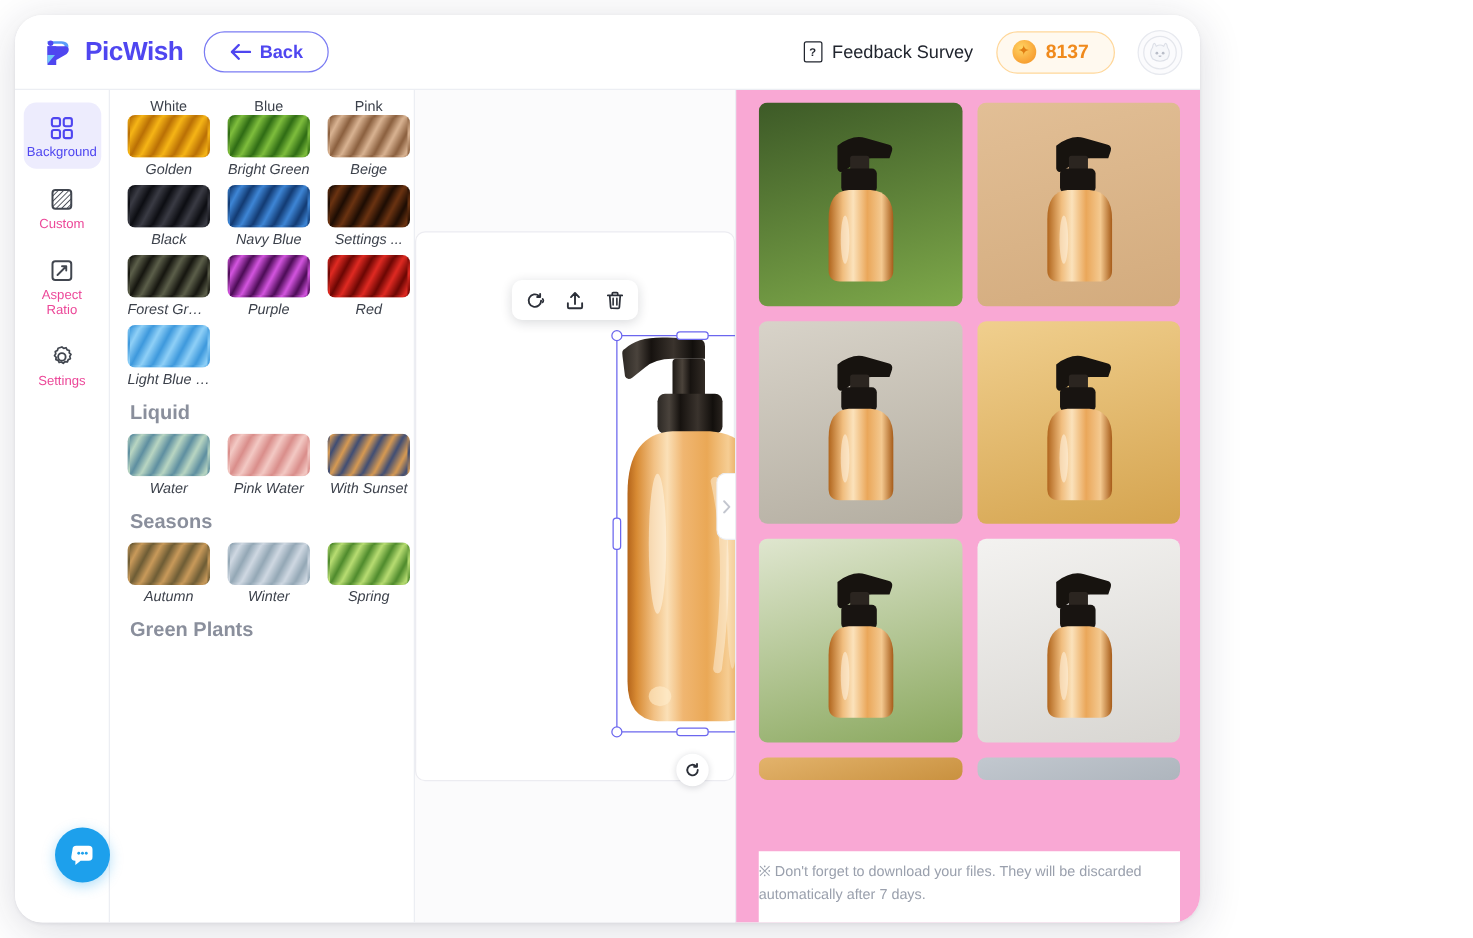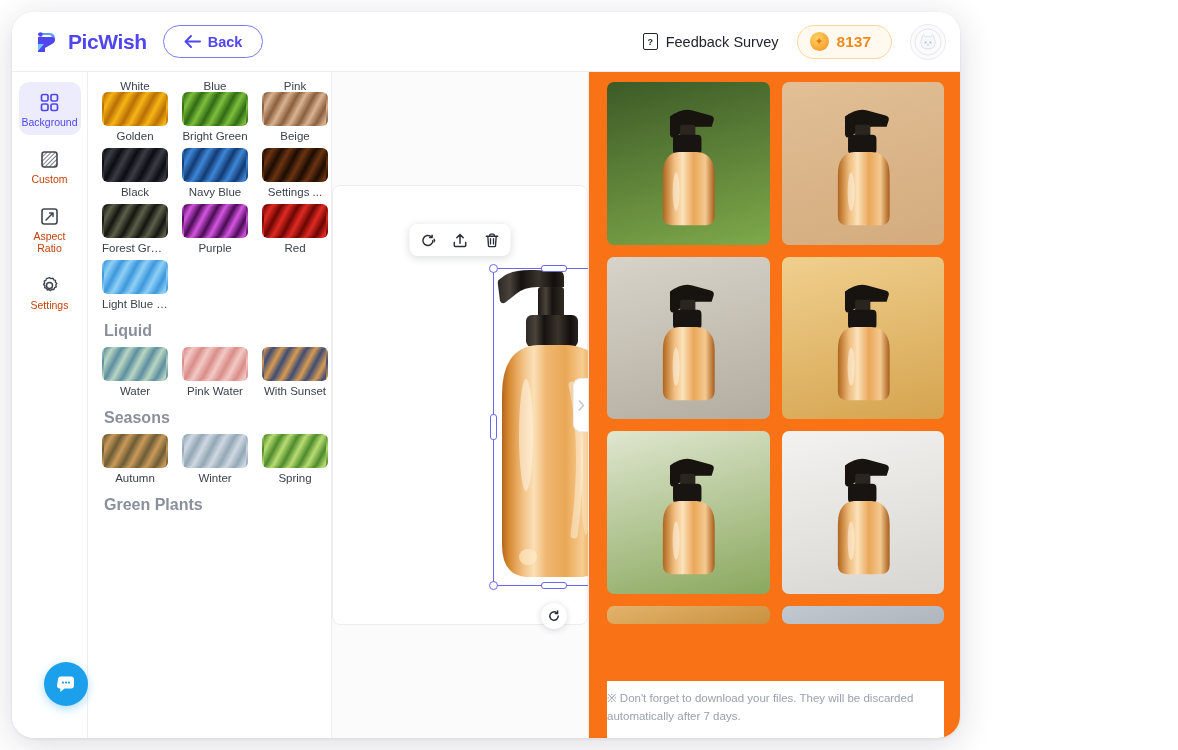--- a/index.html
+++ b/index.html
@@ -81,21 +81,21 @@
   
   .rail {
     width: 76px; flex: 0 0 76px;
     background: #fff; border-right: 1px solid #eceef3;
     padding-top: 10px;
     display: flex; flex-direction: column; align-items: center; gap: 4px;
   }
   .rail-item {
     width: 62px; padding: 9px 2px 7px;
     border-radius: 10px; text-align: center; cursor: pointer;
-    color: #c2410c;
+    color: #ec4899;
   }
   .rail-item.active { background: #edecfd; color: #4f46f0; }
   .rail-ico { height: 22px; display:flex; align-items:center; justify-content:center; }
   .rail-label { font-size: 10.5px; margin-top: 3px; line-height: 1.15; }
 
   
   .picker {
     width: 244px; flex: 0 0 244px;
     border-right: 1px solid #eceef3;
     background: #fff;
@@ -117,21 +117,21 @@
   .sw-cell { width: 66px; cursor: pointer; }
   .sw-img {
     width: 66px; height: 34px; border-radius: 6px;
     overflow: hidden; position: relative;
     border: 2px solid transparent;
   }
   .sw-cell.selected .sw-img { border-color: #5b57f0; }
   .sw-label {
     font-size: 11.5px; color: #3c414b; text-align: center;
     margin-top: 4px; white-space: nowrap;
-    overflow: hidden; text-overflow: ellipsis;
+    overflow: hidden; text-overflow: ellipsis; font-style: italic;
   }
   .sw-label-only { font-size: 11.5px; color: #3c414b; text-align:center; }
   .labels-row {
     display: grid; grid-template-columns: repeat(3, 66px);
     gap: 0 14px; margin-top: 2px;
   }
   .picker-footer {
     flex: 0 0 74px; display: flex; align-items: center; justify-content: center;
     background: #fff;
   }
@@ -196,21 +196,21 @@
     width: 15px; height: 54px;
     background: #fff; border: 1px solid #eceef3; border-right: none;
     border-radius: 8px 0 0 8px;
     display: flex; align-items: center; justify-content: center;
     cursor: pointer; z-index: 6;
   }
 
   
   .results {
     width: 372px; flex: 0 0 372px;
-    border-left: 1px solid #eceef3; background: #f97316;
+    border-left: 1px solid #eceef3; background: #f9a8d4;
     display: flex; flex-direction: column; padding: 10px 16px 0 18px;
     position: relative;
   }
   .res-grid {
     flex: 1; display: grid; grid-template-columns: 1fr 1fr;
     gap: 12px; overflow: hidden; align-content: start;
     padding-bottom: 6px;
   }
   .res-card {
     width: 100%; aspect-ratio: 1 / 1; border-radius: 7px;

